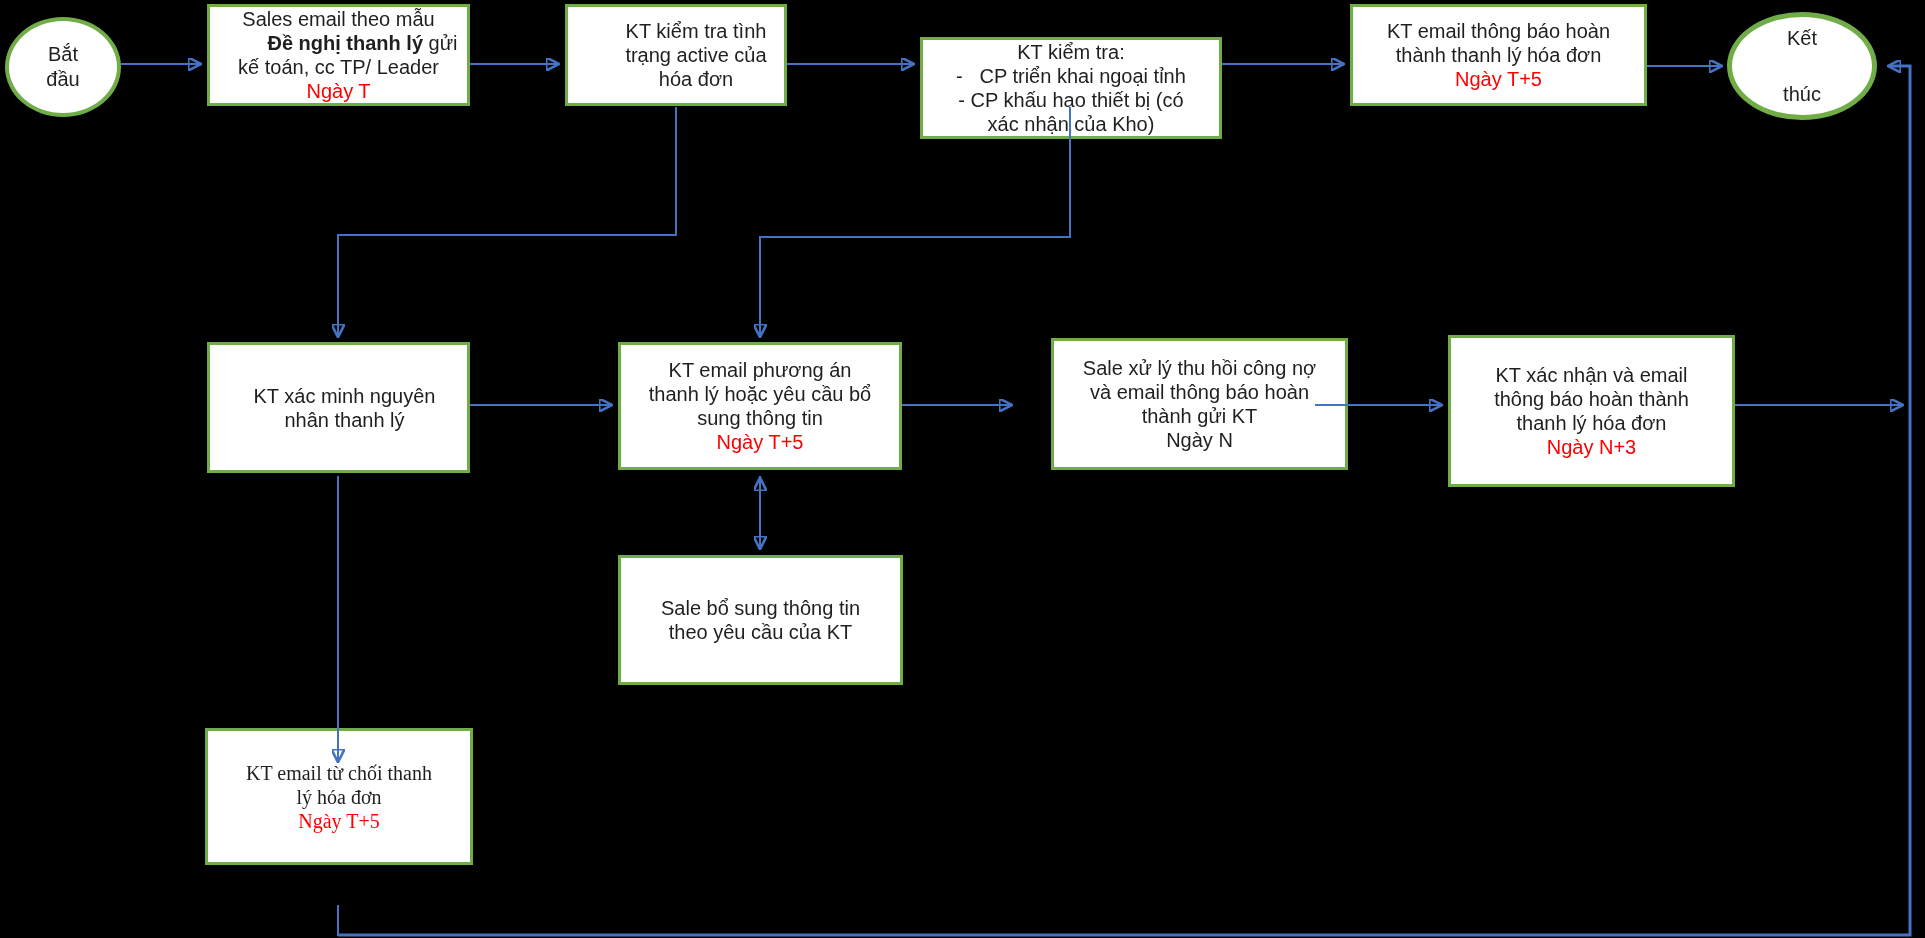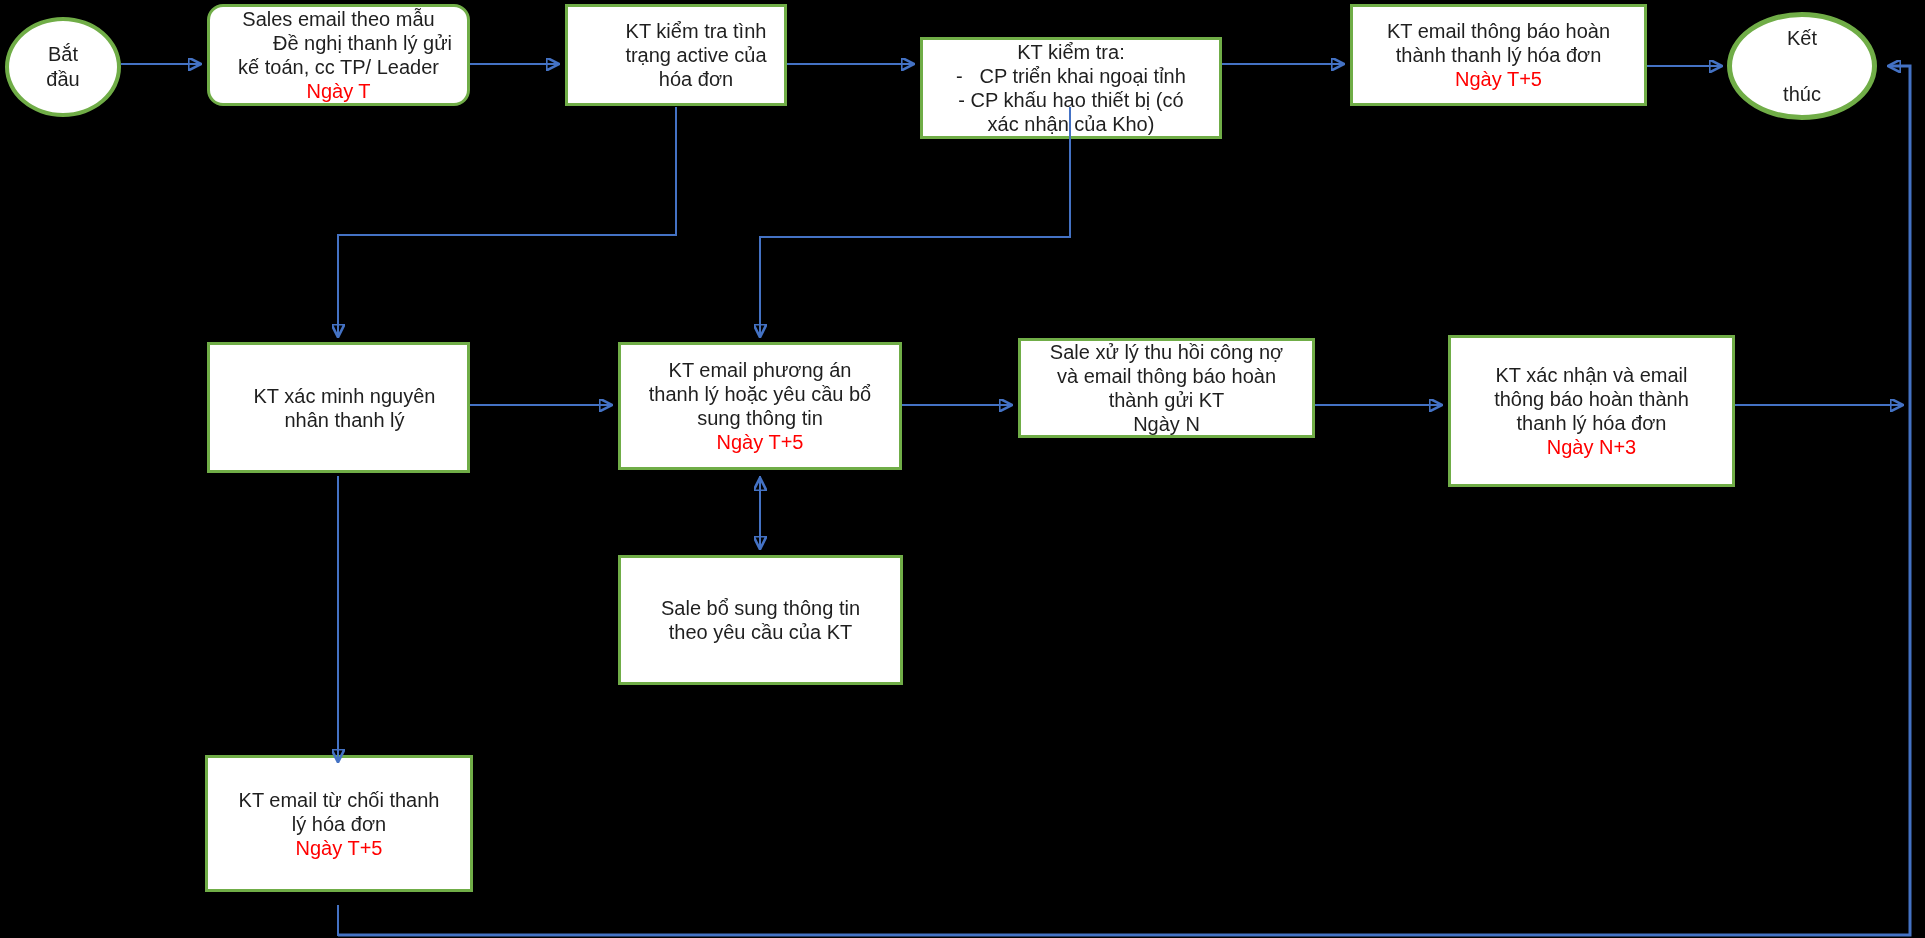--- a/index.html
+++ b/index.html
@@ -10,40 +10,40 @@
   .node{
     position:absolute;box-sizing:border-box;background:#fff;
     border:3px solid #70AD47;display:flex;flex-direction:column;
     justify-content:center;align-items:center;text-align:center;
     font-size:20px;line-height:24px;z-index:2;padding:2px 4px;
   }
   .terminator{
     border-radius:50%;border-width:4px;font-size:20px;line-height:25px;
   }
   .line{display:block;white-space:pre;}
-  .bold{font-weight:normal;padding-left:48px;}
+  .bold{font-weight:bold;padding-left:48px;}
   .date{color:#FF0000;}
   .connectors{position:absolute;left:0;top:0;z-index:3;pointer-events:none;}
   .connectors line,.connectors polyline,.connectors path{
     stroke:#4472C4;stroke-width:2;fill:none;
   }
   .connectors .thick{stroke-width:3;}
   
   #n-start{left:5px;top:17px;width:116px;height:100px;}
   #n-end{left:1727px;top:12px;width:150px;height:108px;border-width:5px;gap:31px;}
-  #n-sales{left:207px;top:4px;width:263px;height:102px;border-radius:16px;}
+  #n-sales{left:207px;top:4px;width:263px;height:102px;}
   #n-active{left:565px;top:4px;width:222px;height:102px;padding-left:44px;}
   #n-costs{left:920px;top:4px;width:302px;height:102px;margin-top:33px;}
   #n-done-top{left:1350px;top:4px;width:297px;height:102px;align-items:center;}
   #n-verify{left:207px;top:342px;width:263px;height:131px;padding-left:16px;}
   #n-plan{left:618px;top:342px;width:284px;height:128px;}
-  #n-recover{left:1018px;top:338px;width:297px;height:100px;}
+  #n-recover{left:1051px;top:338px;width:297px;height:132px;}
   #n-confirm{left:1448px;top:335px;width:287px;height:152px;}
   #n-supplement{left:618px;top:555px;width:285px;height:130px;}
-  #n-reject{left:205px;top:755px;width:268px;height:137px;}
+  #n-reject{left:205px;top:728px;width:268px;height:137px;font-family:Liberation Serif, serif;}
 </style>
 </head>
 <body>
 
 <div class="canvas">
 
   <svg class="connectors" width="1925" height="938" viewBox="0 0 1925 938">
     <defs>
       <marker id="ah" viewBox="0 0 10 10" refX="9" refY="5" markerWidth="14" markerHeight="13" orient="auto" markerUnits="userSpaceOnUse">
         <path d="M0,0 L10,5 L0,10 z" fill="#4472C4" stroke="none"></path>

